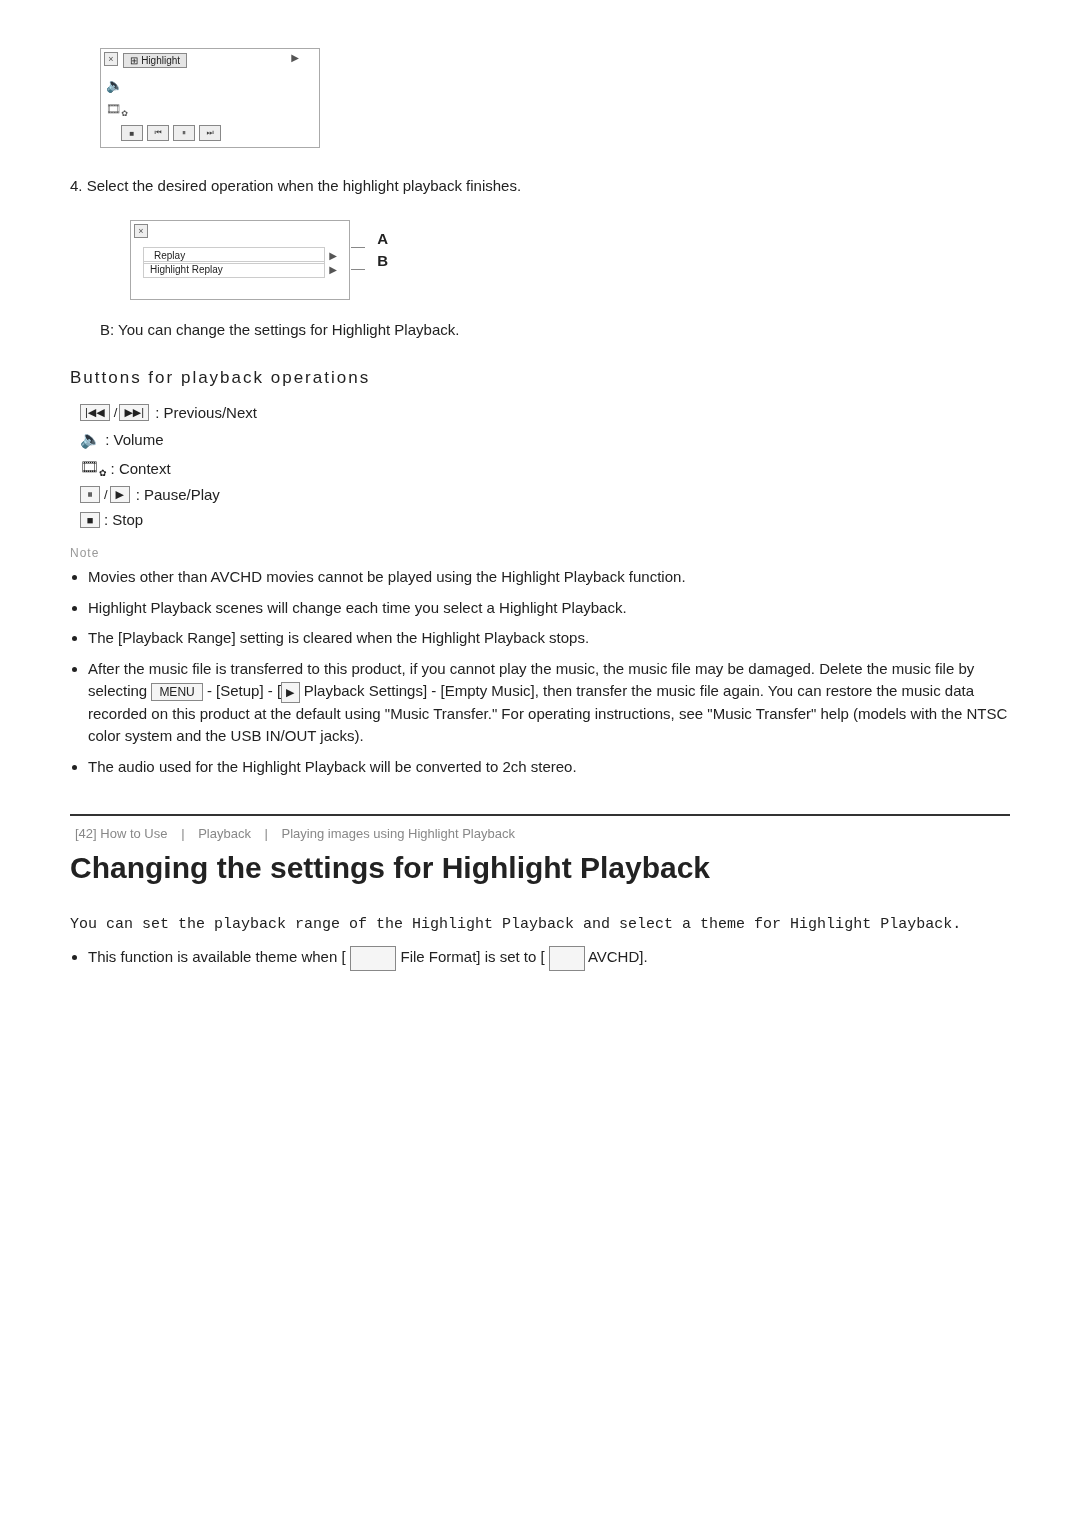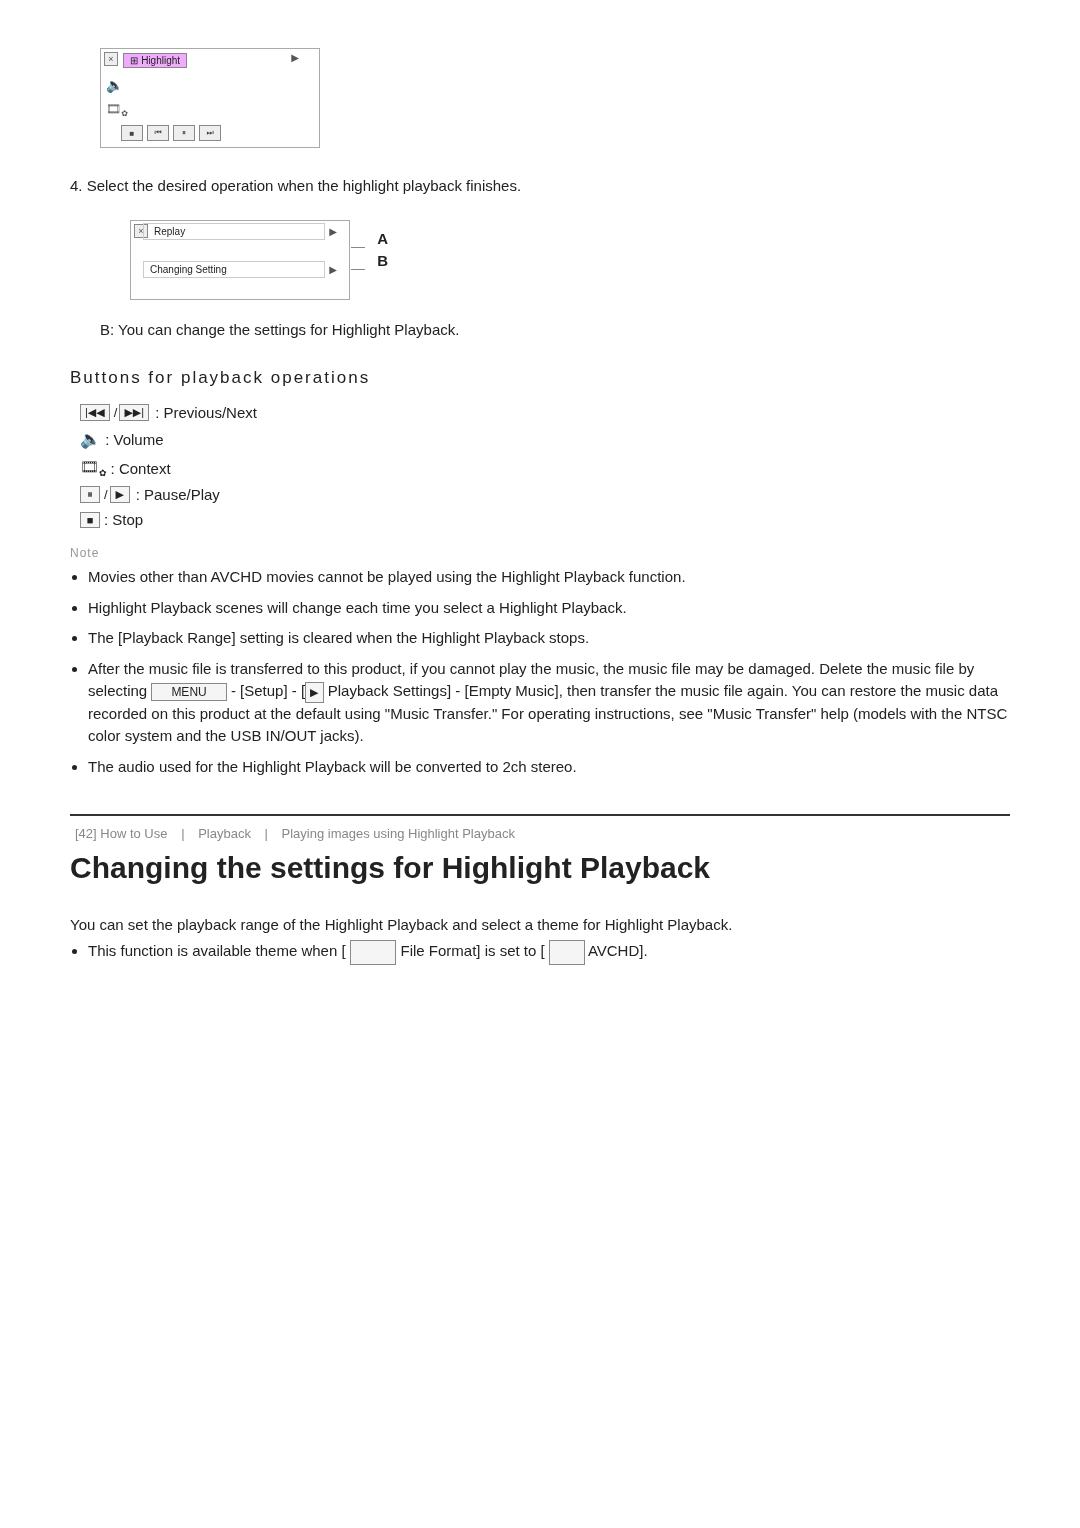--- a/index.html
+++ b/index.html
@@ -53,21 +53,21 @@
       top: 3px;
       right: 20px;
       font-size: 10px;
       color: #555;
     }
     .diag-highlight-label {
       position: absolute;
       top: 4px;
       left: 22px;
       border: 1px solid #888;
-      background: #f0abfc;
+      background: #e5e5e5;
       padding: 1px 6px;
       font-size: 10px;
       color: #222;
     }
     .diag-volume-icon {
       position: absolute;
       top: 28px;
       left: 5px;
       font-size: 14px;
       color: #555;
@@ -93,21 +93,21 @@
       width: 22px;
       height: 16px;
       font-size: 8px;
       display: flex;
       align-items: center;
       justify-content: center;
       color: #444;
     }
     .diag-replay-row {
       position: absolute;
-      top: 2px;
+      top: 26px;
       left: 12px;
       right: 12px;
       display: flex;
       align-items: center;
     }
     .diag-replay-label {
       border: 1px solid #ccc;
       padding: 2px 10px;
       font-size: 10px;
       flex: 1;
@@ -202,21 +202,21 @@
       margin-left: 18px;
       list-style: disc;
     }
     .note-list li {
       margin-bottom: 8px;
       font-size: 15px;
       line-height: 1.5;
     }
     .menu-inline {
       border: 1px solid #888;
-      padding: 1px 19px;
+      padding: 1px 7px;
       font-size: 12px;
       background: #f5f5f5;
       display: inline;
     }
     .play-inline {
       border: 1px solid #888;
       padding: 1px 4px;
       font-size: 11px;
       background: #f5f5f5;
       display: inline-flex;
@@ -239,22 +239,23 @@
     }
     .page-title {
       font-size: 30px;
       font-weight: bold;
       color: #222;
       margin-bottom: 28px;
       margin-top: 8px;
     }
     .intro-text {
       font-size: 15px;
-      margin-bottom: 2px;
+      margin-bottom: 8px;
       line-height: 1.6;
+      font-family: Liberation Mono, monospace;
     }
     .bottom-note-list {
       margin-left: 18px;
       list-style: disc;
     }
     .bottom-note-list li {
       margin-bottom: 8px;
       font-size: 15px;
       line-height: 1.6;
     }
@@ -305,21 +306,21 @@
   <p class="step-number">4.  Select the desired operation when the highlight playback finishes.</p>
   
   <div style="position:relative; display:inline-block; margin-left:30px; margin-top:8px;">
     <div class="diagram-box diagram-box-2">
       <div class="diag-close-btn">×</div>
       <div class="diag-replay-row">
         <div class="diag-replay-label">Replay</div>
         <div class="diag-replay-arrow">▶</div>
       </div>
       <div class="diag-highlight-setting-row">
-        <div class="diag-hl-setting-label">Changing Setting</div>
+        <div class="diag-hl-setting-label">Highlight Replay</div>
         <div class="diag-replay-arrow">▶</div>
       </div>
       
       <div class="diagram-line-a"></div>
       <div class="diagram-line-b"></div>
     </div>
     <div style="position:absolute; top:18px; right:-38px; font-weight:bold; font-size:15px;">A</div>
     <div style="position:absolute; top:40px; right:-38px; font-weight:bold; font-size:15px;">B</div>
   </div>
   <div class="ab-desc">

